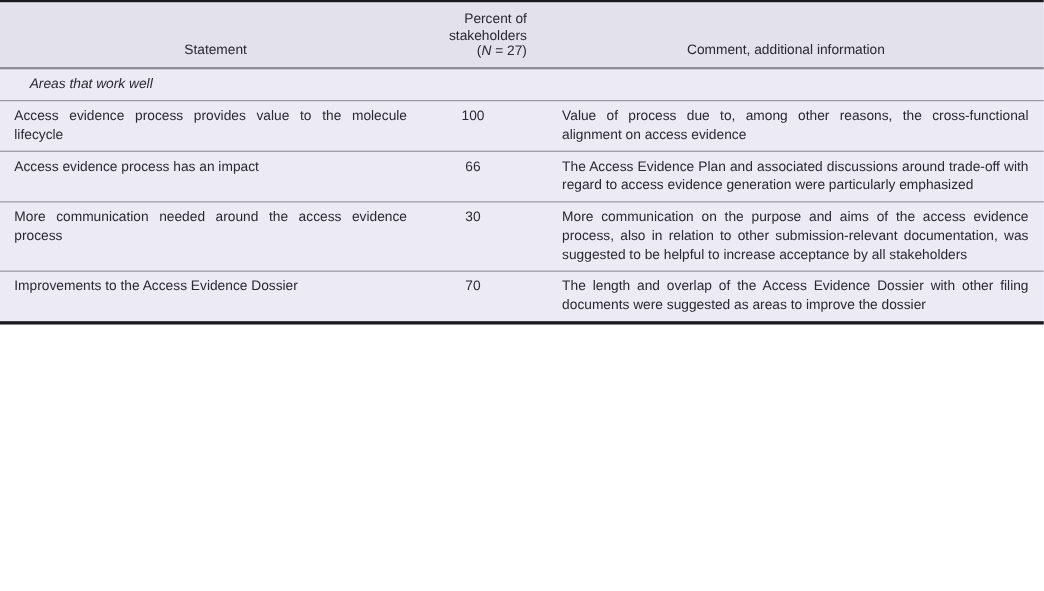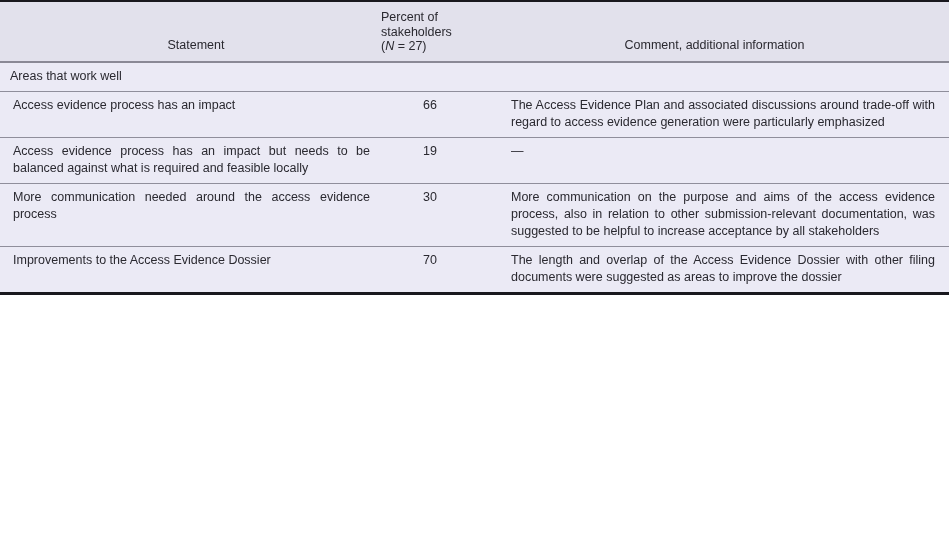--- a/index.html
+++ b/index.html
@@ -31,41 +31,42 @@
 
   thead th {
     background: #e2e1ec;
     font-weight: normal;
     vertical-align: bottom;
     padding-top: 8px;
     padding-bottom: 7px;
     border-bottom: 2px solid #8a8995;
   }
   th.h-statement { text-align: center; padding-left: 13px; }
-  th.h-percent   { text-align: left; line-height: 14.5px; }
+  th.h-percent   { text-align: right; line-height: 14.5px; }
   th.h-comment   { }
 
   tbody tr { border-top: 1.2px solid #8f8e9b; }
   tbody tr:first-child { border-top: none; }
 
   td { vertical-align: top; }
   td.statement {
     padding: 5px 10px 6px 13px;
     text-align: justify;
   }
   td.percent {
     padding: 5px 0 6px 0;
     text-align: center;
   }
   td.comment {
     padding: 5px 14px 6px 31px;
     text-align: justify;
   }
   tr.section-row td {
-    padding: 5px 10px 6px 10px;
+    padding: 5px 10px 6px 27px;
+    font-style: italic;
   }
   .section-inner { max-width: 362px; }
   .n-italic { font-style: italic; }
 </style>
 </head>
 <body>
 
 <div class="page">
   <table class="paper-table">
     <colgroup>
@@ -89,34 +90,34 @@
       </tr>
     </thead>
     <tbody>
 
       <tr class="section-row">
         <td colspan="3">
           <div class="section-inner">Areas that work well</div>
         </td>
       </tr>
 
+      <tr class="data-row">
+        <td class="statement">Access evidence process provides value to the molecule lifecycle</td>
+        <td class="percent">100</td>
+        <td class="comment">Value of process due to, among other reasons, the cross-functional alignment on access evidence</td>
+      </tr>
 
 
 
       <tr class="data-row">
         <td class="statement">Access evidence process has an impact</td>
         <td class="percent">66</td>
         <td class="comment">The Access Evidence Plan and associated discussions around trade-off with regard to access evidence generation were particularly emphasized</td>
       </tr>
 
-      <tr class="data-row">
-        <td class="statement">Access evidence process has an impact but needs to be balanced against what is required and feasible locally</td>
-        <td class="percent">19</td>
-        <td class="comment">—</td>
-      </tr>
 
 
 
 
       <tr class="data-row">
         <td class="statement">More communication needed around the access evidence process</td>
         <td class="percent">30</td>
         <td class="comment">More communication on the purpose and aims of the access evidence process, also in relation to other submission-relevant documentation, was suggested to be helpful to increase acceptance by all stakeholders</td>
       </tr>
 

